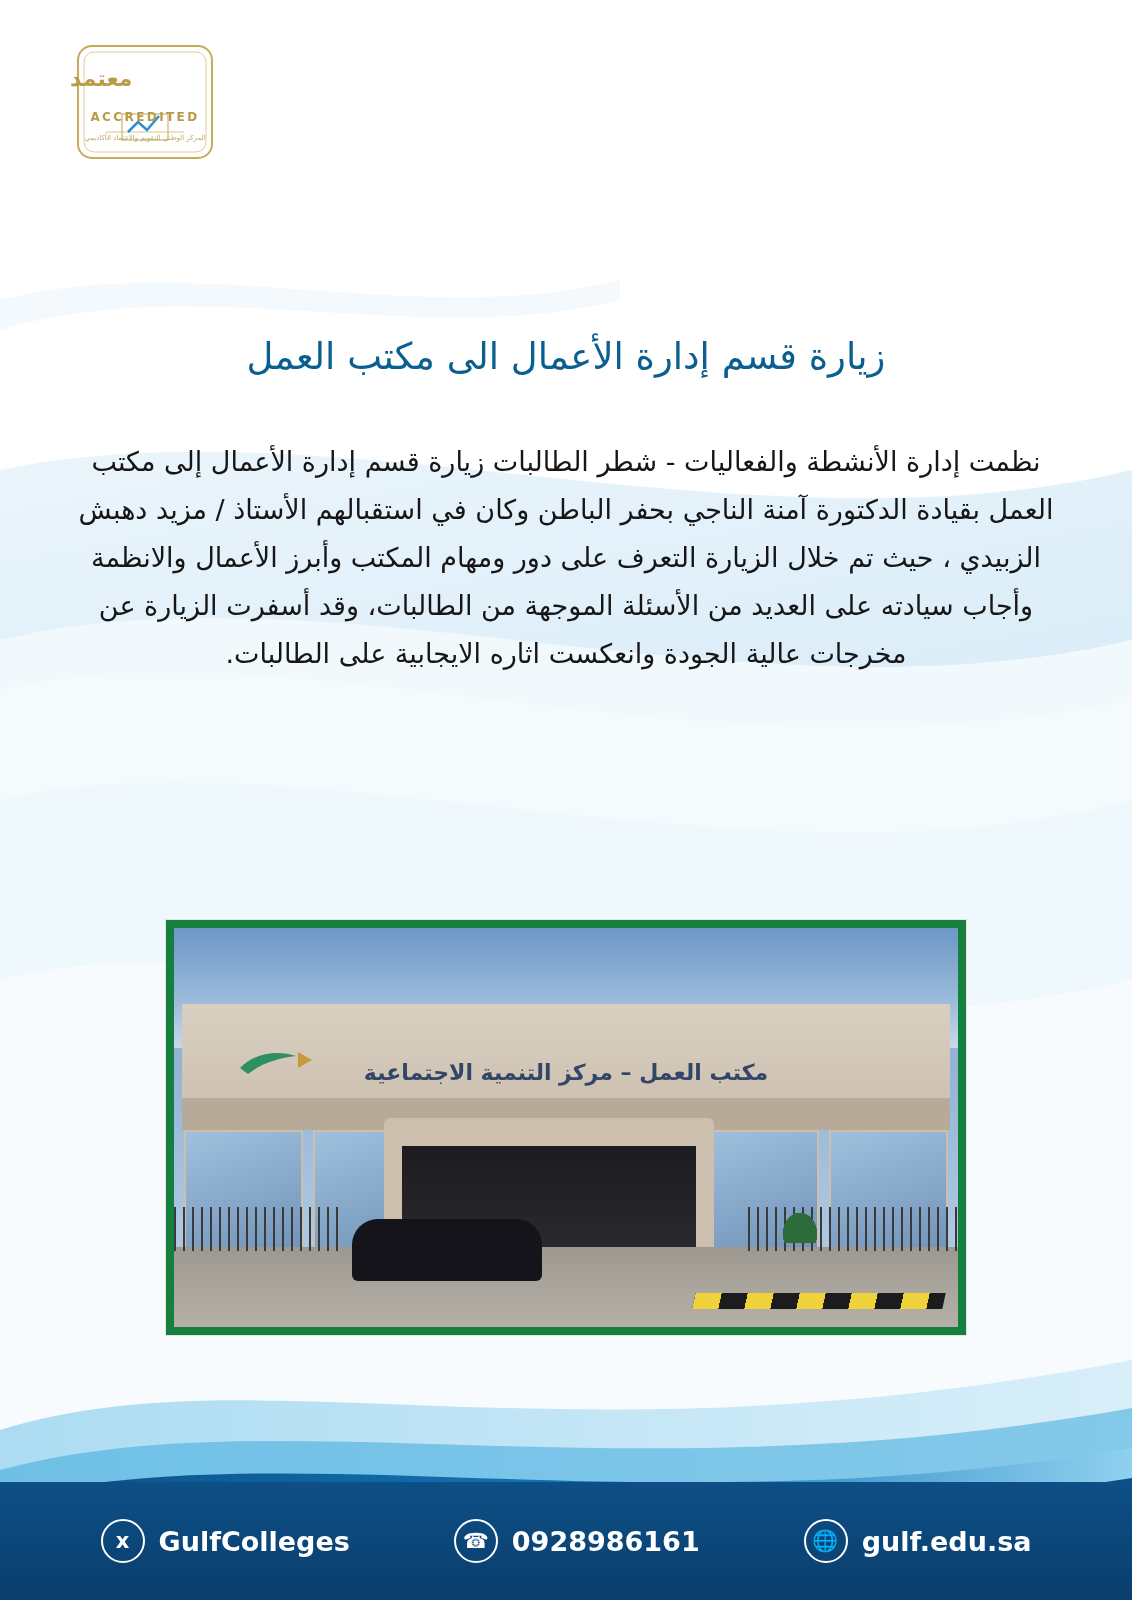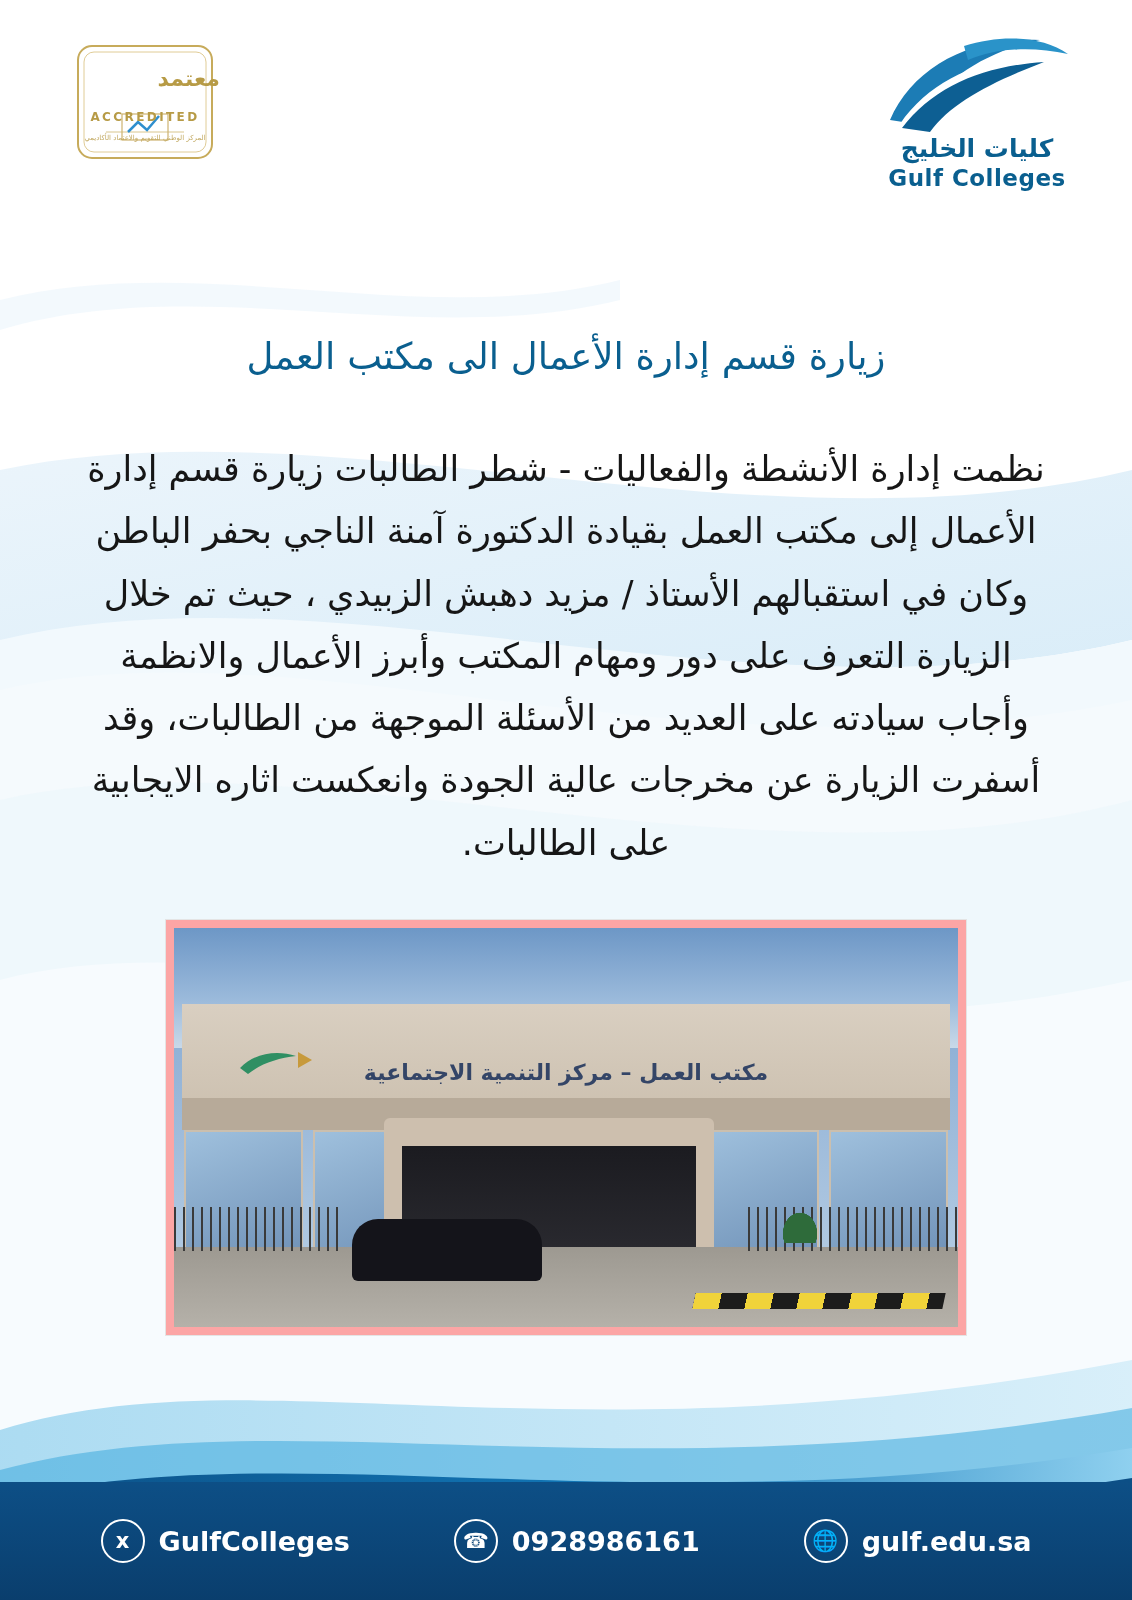--- a/index.html
+++ b/index.html
@@ -64,21 +64,21 @@
   .accredited {
     position: absolute;
     top: 40px;
     left: 70px;
     width: 150px;
     height: 130px;
   }
   .accredited .seal-text-ar {
     position: absolute;
     top: 26px; left: 0; right: 0;
-    text-align: right;
+    text-align: left;
     font-size: 22px;
     font-weight: bold;
     color: #b79b46;
     letter-spacing: 2px;
   }
   .accredited .seal-text-en {
     position: absolute;
     top: 70px; left: 0; right: 0;
     text-align: center;
     font-size: 12px;
@@ -111,36 +111,36 @@
     z-index: 5;
   }
 
   
   .body-text {
     position: absolute;
     top: 438px;
     left: 78px;
     right: 78px;
     text-align: center;
-    font-size: 35px;
+    font-size: 27px;
     color: #161616;
     line-height: 1.78;
     direction: rtl;
     z-index: 5;
     font-weight: 500;
   }
 
   
   .photo-frame {
     position: absolute;
     top: 920px;
     left: 166px;
     width: 800px;
     height: 415px;
-    background: #fca5a5;
+    background: #15803d;
     padding: 8px;
     box-sizing: border-box;
     box-shadow: 0 0 0 1px #e4e4e4;
     z-index: 5;
   }
   .photo {
     position: relative;
     width: 100%;
     height: 100%;
     overflow: hidden;
@@ -298,32 +298,20 @@
 
     <path d="M0,1430 C 260,1350 560,1470 1132,1360 L1132,1600 L0,1600 Z" fill="url(#g4)" opacity="0.55"></path>
     <path d="M0,1470 C 280,1395 620,1500 1132,1408 L1132,1600 L0,1600 Z" fill="#3ea9dd" opacity="0.55"></path>
     <path d="M0,1500 C 300,1430 640,1530 1132,1448 L1132,1600 L0,1600 Z" fill="url(#g3)"></path>
     <path d="M0,1527 C 300,1462 640,1556 1132,1478 L1132,1600 L0,1600 Z" fill="#0c4f86"></path>
   </svg>
 </div>
 
 <div class="header">
 
-  <div class="logo">
-    <div class="mark">
-      <svg width="210" height="110" viewBox="0 0 210 110">
-        <path d="M18,92 C 40,40 98,8 168,12 C 120,22 70,48 44,96 Z" fill="#1c7cb5"></path>
-        <path d="M28,96 C 58,52 110,30 166,28 C 112,44 72,66 52,100 Z" fill="#ffffff"></path>
-        <path d="M30,100 C 62,58 112,38 172,34 C 120,54 80,74 58,104 Z" fill="#0d5f93"></path>
-        <path d="M92,18 C 130,6 170,8 196,26 C 160,18 124,20 96,32 Z" fill="#2a93c9"></path>
-      </svg>
-    </div>
-    <div class="name-ar">كليات الخليج</div>
-    <div class="name-en">Gulf Colleges</div>
-  </div>
 
   <div class="accredited">
     <svg width="150" height="130" viewBox="0 0 150 130">
       <rect x="8" y="6" width="134" height="112" rx="14" fill="none" stroke="#c7ab5b" stroke-width="2"></rect>
       <rect x="14" y="12" width="122" height="100" rx="10" fill="none" stroke="#e0cc96" stroke-width="1"></rect>
       <path d="M36,92 h78" stroke="#d9c68e" stroke-width="1"></path>
       <rect x="52" y="74" width="46" height="26" fill="none" stroke="#cdb370" stroke-width="1.2"></rect>
       <path d="M58,92 l10,-10 l9,8 l12,-14" stroke="#2f8fce" stroke-width="2.5" fill="none"></path>
     </svg>
     <div class="seal-text-ar">معتمد</div>

